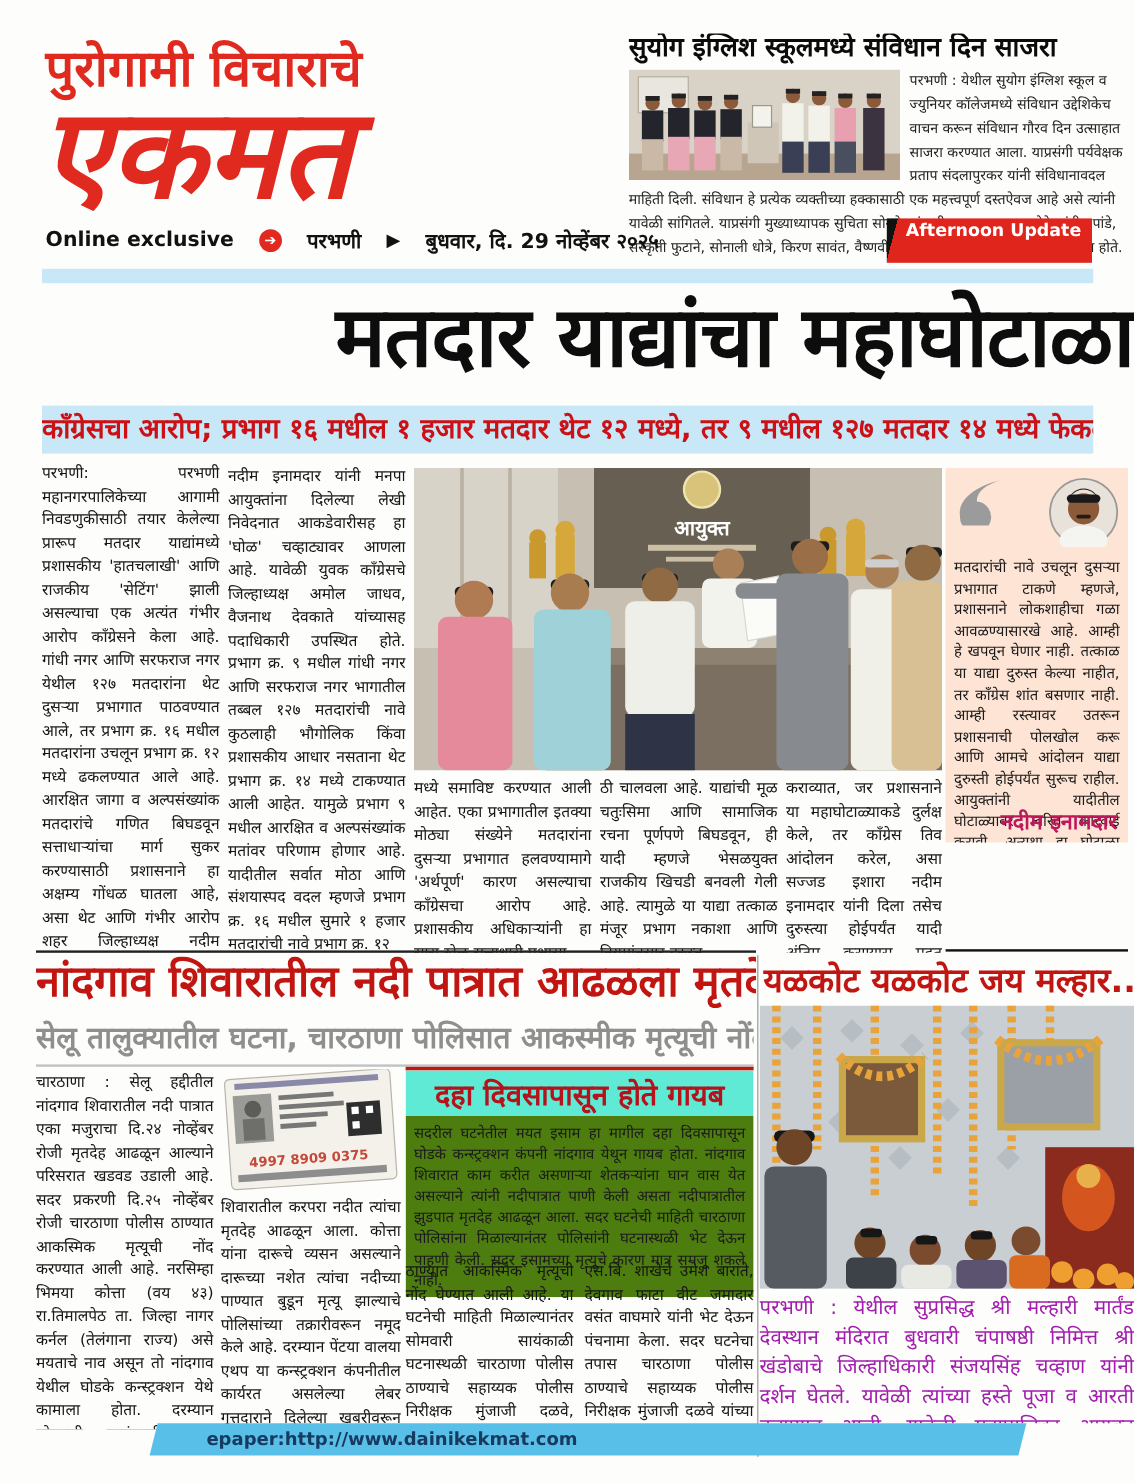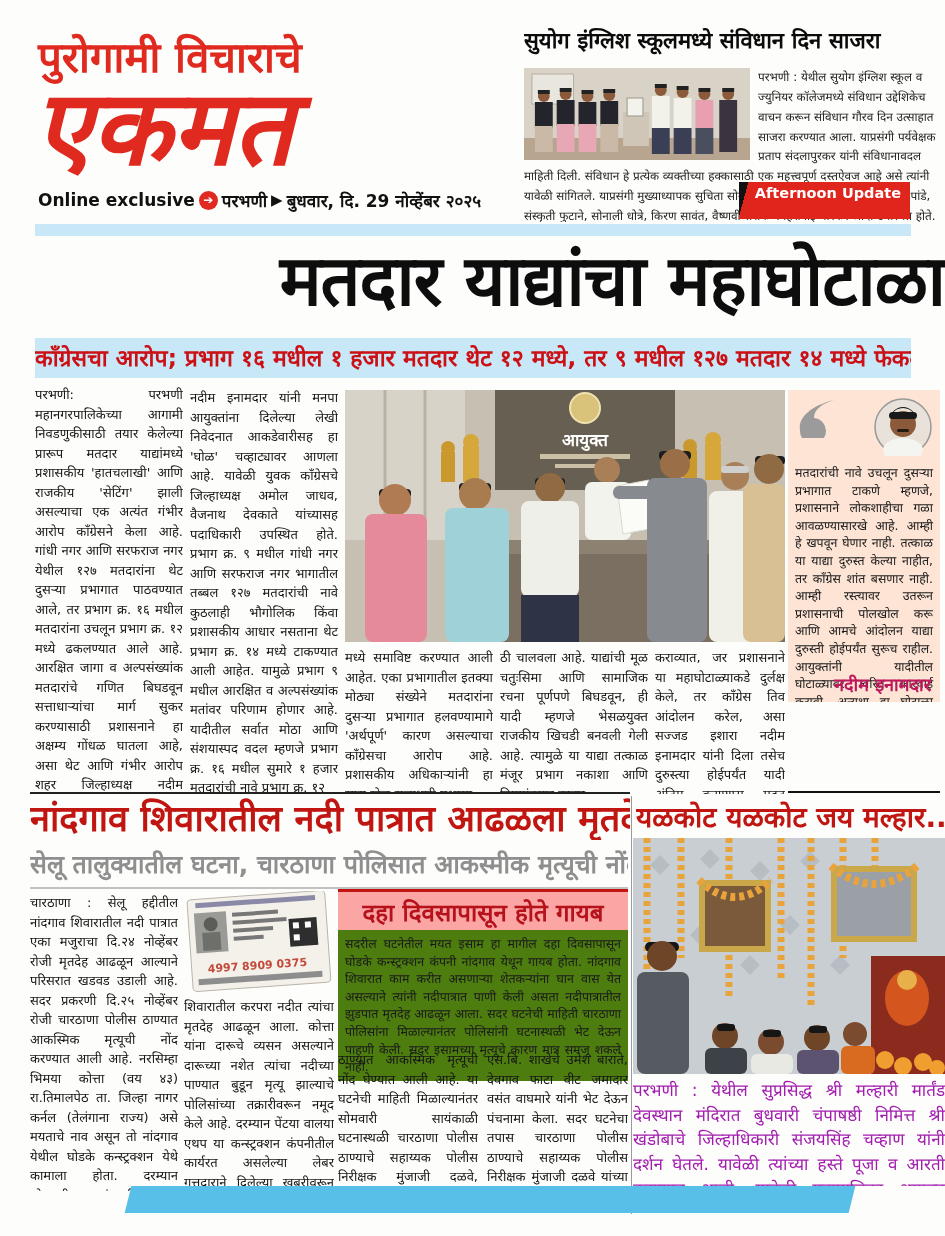--- a/index.html
+++ b/index.html
@@ -2,27 +2,27 @@
 <html><head>
 <meta charset="utf-8">
 <style>
   html,body{margin:0;padding:0;background:#e9e9e9;}
   .page{position:relative;width:945px;height:1236px;margin:0 auto;background:#fdfdfb;overflow:hidden;
         font-family:"DejaVu Sans","Liberation Sans",sans-serif;color:#151515;text-decoration:underline;}
   
   .masthead-tagline{position:absolute;left:38px;top:36px;font-size:42px;font-weight:bold;color:#e02a20;line-height:1.05;}
   .masthead-title{position:absolute;left:34px;top:76px;font-size:104px;font-weight:bold;font-style:italic;color:#e02a20;line-height:1;}
   
-  .dateline{position:absolute;left:38px;top:186px;width:872px;height:28px;display:flex;align-items:center;gap:4px;font-size:17px;font-weight:bold;color:#111;}
+  .dateline{position:absolute;left:38px;top:186px;width:872px;height:28px;display:flex;align-items:center;gap:21px;font-size:17px;font-weight:bold;color:#111;}
   .red-circle{width:19px;height:19px;border-radius:50%;background:#e02a20;color:#fff;font-size:12px;line-height:19px;text-align:center;flex:0 0 auto;}
   .play-tri{font-size:15px;color:#111;}
   .badge{margin-left:auto;background:linear-gradient(105deg,#111 0 9px,#e0251c 9px);color:#fff;font-size:14.5px;font-weight:bold;padding:3px 9px 18px 16px;}
   
   .school{position:absolute;left:524px;top:28px;width:418px;height:194px;overflow:hidden;}
-  .school-headline{font-size:22px;font-weight:bold;color:#0b0b0b;margin-bottom:13px;line-height:1.15;}
+  .school-headline{font-size:22px;font-weight:bold;color:#0b0b0b;margin-bottom:3px;line-height:1.15;}
   .school-photo{float:left;width:226px;height:92px;margin:2px 8px 2px 0;}
   .school-body{font-size:11.8px;line-height:1.42;text-align:justify;color:#222;}
   
   .top-band{position:absolute;left:35px;top:224px;width:876px;height:12px;background:#c8e7f7;}
   .main-headline{position:absolute;left:0;top:232px;width:945px;text-align:right;font-size:70px;font-weight:bold;color:#0d0d0d;letter-spacing:-1px;line-height:1.4;white-space:nowrap;overflow:hidden;}
   .sub-band{position:absolute;left:35px;top:338px;width:876px;height:40px;background:#c8e7f7;color:#cb1016;font-weight:bold;font-size:23px;text-align:center;line-height:40px;white-space:nowrap;overflow:hidden;}
   
   .coltext{position:absolute;font-size:13px;line-height:1.5;text-align:justify;color:#161616;overflow:hidden;}
   .l-col1{left:35px;top:385px;width:148px;height:408px;}
   .l-col2{left:190px;top:388px;width:148px;height:408px;}
@@ -39,21 +39,21 @@
   .quote-note{position:absolute;left:788px;top:708px;width:152px;height:78px;font-size:13px;line-height:1.5;text-align:justify;overflow:hidden;}
   .right-rule{position:absolute;left:788px;top:791px;width:152px;border-top:2px solid #111;}
   
   .left-rule{position:absolute;left:30px;top:792px;width:600px;border-top:2px solid #222;}
   .death-headline{position:absolute;left:30px;top:797px;width:600px;font-size:36px;font-weight:bold;color:#c01510;line-height:1.2;white-space:nowrap;overflow:hidden;}
   .death-subhead{position:absolute;left:30px;top:846px;width:598px;font-size:25px;font-weight:bold;color:#8f8f8f;border-bottom:2px solid #c2c2c2;padding-bottom:7px;white-space:nowrap;overflow:hidden;}
   .d-col1{left:30px;top:893px;width:148px;height:298px;}
   .idcard{position:absolute;left:184px;top:891px;width:150px;height:102px;}
   .d-col2{left:184px;top:997px;width:150px;height:196px;}
   .gone-box{position:absolute;left:338px;top:889px;width:290px;border-top:3px solid #c01510;overflow:hidden;}
-  .gone-title{color:#b5121b;font-weight:bold;font-size:24px;text-align:center;padding:3px 0 2px;background:#fca5a5;white-space:nowrap;overflow:hidden;}
+  .gone-title{color:#b5121b;font-weight:bold;font-size:24px;text-align:center;padding:3px 0 2px;background:#5eead4;white-space:nowrap;overflow:hidden;}
   .gone-body{background:#4d7c0f;padding:5px 7px;font-size:12.4px;line-height:1.42;text-align:justify;color:#1a1a1a;}
   .d-col3{left:338px;top:1050px;width:140px;height:162px;}
   .d-col4{left:487px;top:1050px;width:141px;height:162px;}
   .vert-rule{position:absolute;left:631px;top:796px;height:418px;border-left:1px solid #9a9a9a;}
   
   .malhar-headline{position:absolute;left:636px;top:797px;width:308px;font-size:28px;font-weight:bold;color:#c01510;white-space:nowrap;overflow:hidden;}
   .malhar-photo{position:absolute;left:633px;top:838px;width:312px;height:236px;}
   .malhar-caption{position:absolute;left:633px;top:1078px;width:312px;height:108px;font-size:17px;line-height:1.45;text-align:justify;color:#a21caf;overflow:hidden;}
   
   .footer-band{position:absolute;left:128px;top:1186px;width:724px;height:27px;background:#58c0e8;transform:skewX(-14deg);}
@@ -339,14 +339,15 @@
         </g>
       <g>
           <circle cx="222" cy="196" r="12" fill="#7a4b2f"></circle>
           <rect x="208" y="208" width="34" height="28" rx="6" fill="#d86b1f"></rect>
         </g>
     </g>
   </svg>
   <div class="malhar-caption">परभणी : येथील सुप्रसिद्ध श्री मल्हारी मार्तंड देवस्थान मंदिरात बुधवारी चंपाषष्ठी निमित्त श्री खंडोबाचे जिल्हाधिकारी संजयसिंह चव्हाण यांनी दर्शन घेतले. यावेळी त्यांच्या हस्ते पूजा व आरती करण्यात आली. यावेळी महापालिका आयुक्त नितीन नार्वेकर, तहसीलदार डॉ. संदीप राजापुरे व नागरिक यावेळी उपस्थित होते. (छाया: धनंजय धवाले)</div>
 
   <div class="footer-band"></div>
+  <div class="footer-text">epaper:http://www.dainikekmat.com</div>
 
 </div>
 
 </body></html>

